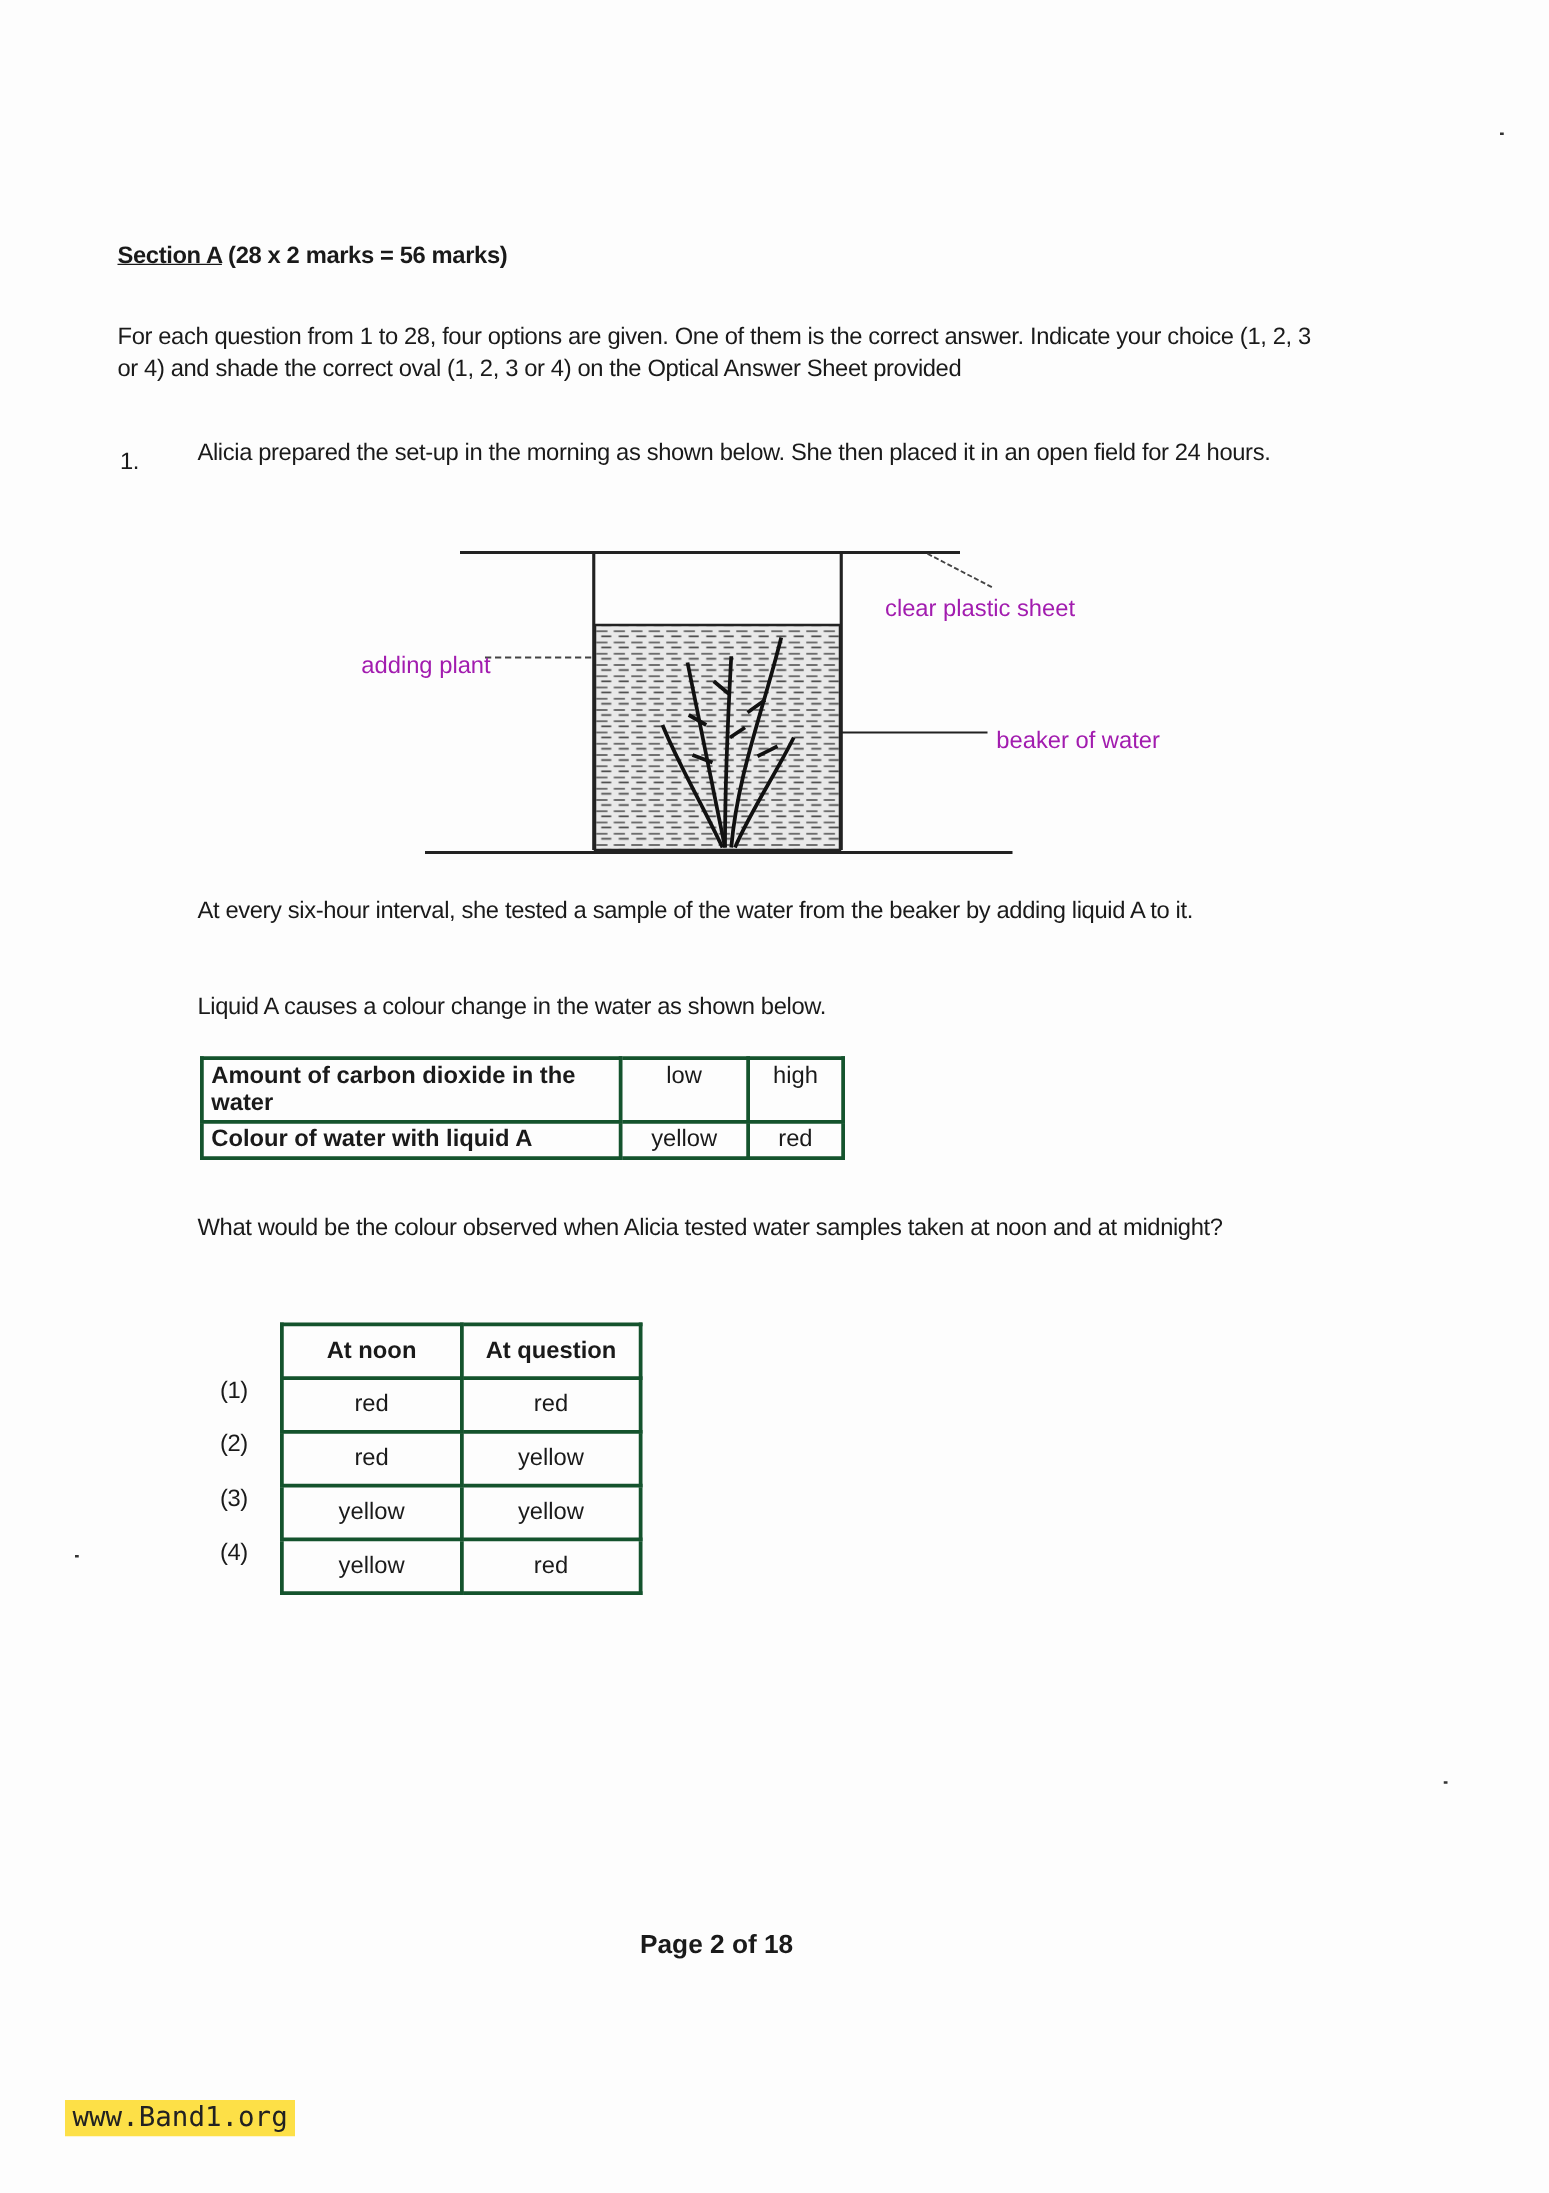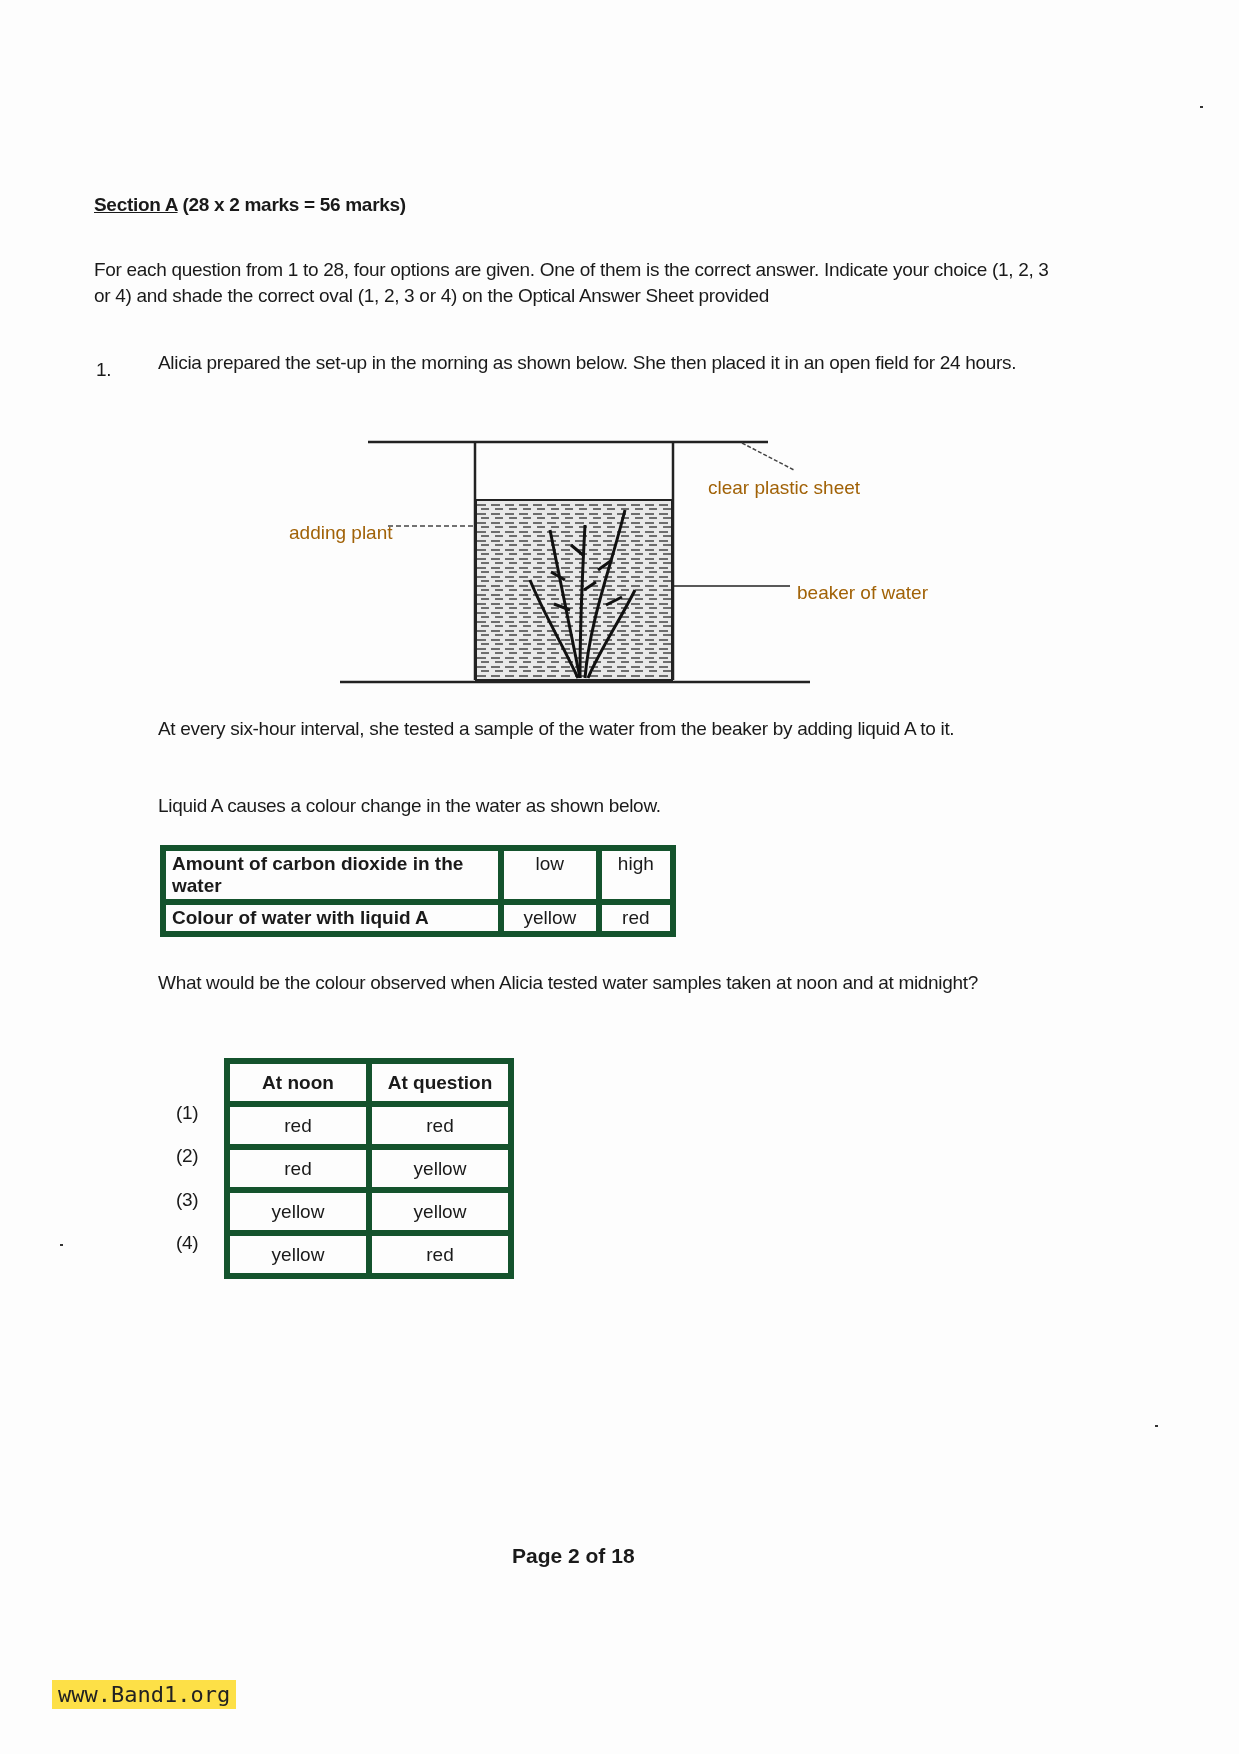--- a/index.html
+++ b/index.html
@@ -3,23 +3,23 @@
 <meta charset="utf-8">
 <style>
   html, body { margin:0; padding:0; background:#fdfdfd; }
   body { width:1239px; height:1754px; position:relative; overflow:hidden;
          font-family:"Liberation Sans", sans-serif; color:#1a1a1a; }
   .abs { position:absolute; }
   .txt { font-size:19px; line-height:26px; letter-spacing:-0.3px; }
   .bold { font-weight:bold; }
   .u { text-decoration:underline;text-align:right; }
   table.ex { border-collapse:collapse; font-size:19px; }
-  table.ex td { border:6px solid #14532d; padding:2px 6px; vertical-align:top; }
+  table.ex td { border:3px solid #14532d; padding:2px 6px; vertical-align:top; }
   .center { text-align:center; }
-  .label { font-size:19px; color:#a16207; }
+  .label { font-size:19px; color:#a21caf; }
   .speck { position:absolute; width:3px; height:2px; background:#333; }
 </style>
 </head>
 <body>
 
 <div class="abs txt" style="left:94px; top:192px; width:960px;">
   <span class="bold u">Section A</span><span class="bold"> (28 x 2 marks = 56 marks)</span>
 </div>
 <div class="abs txt" style="left:94px; top:217px; width:956px;margin-top:40px;">For each question from 1 to 28, four options are given. One of them is the correct answer. Indicate your choice (1, 2, 3 or 4) and shade the correct oval (1, 2, 3 or 4) on the Optical Answer Sheet provided</div>
 

